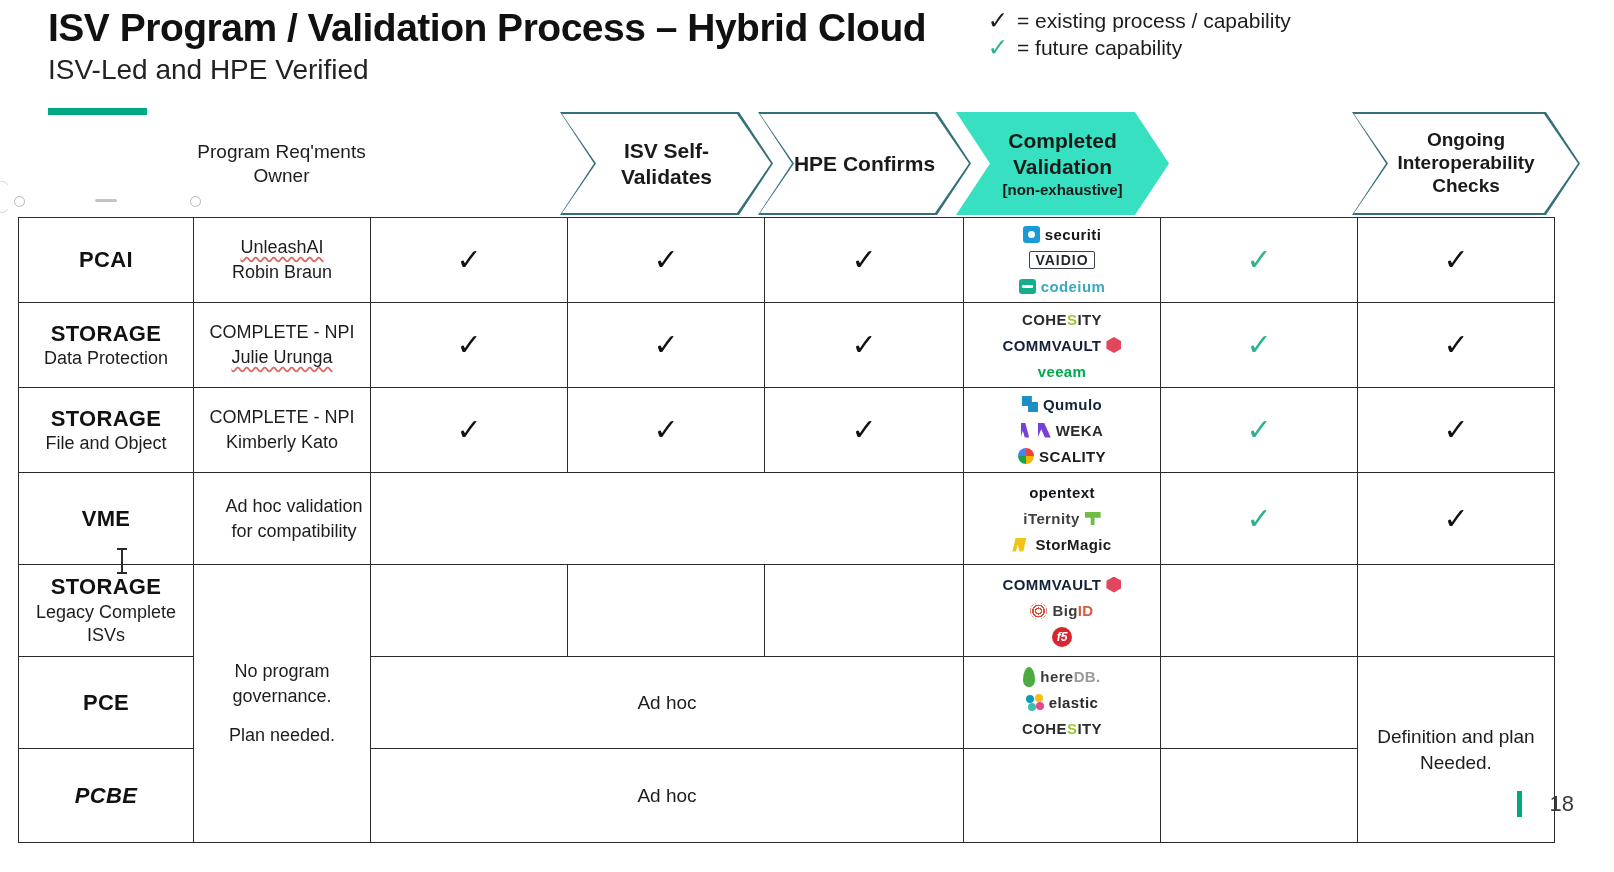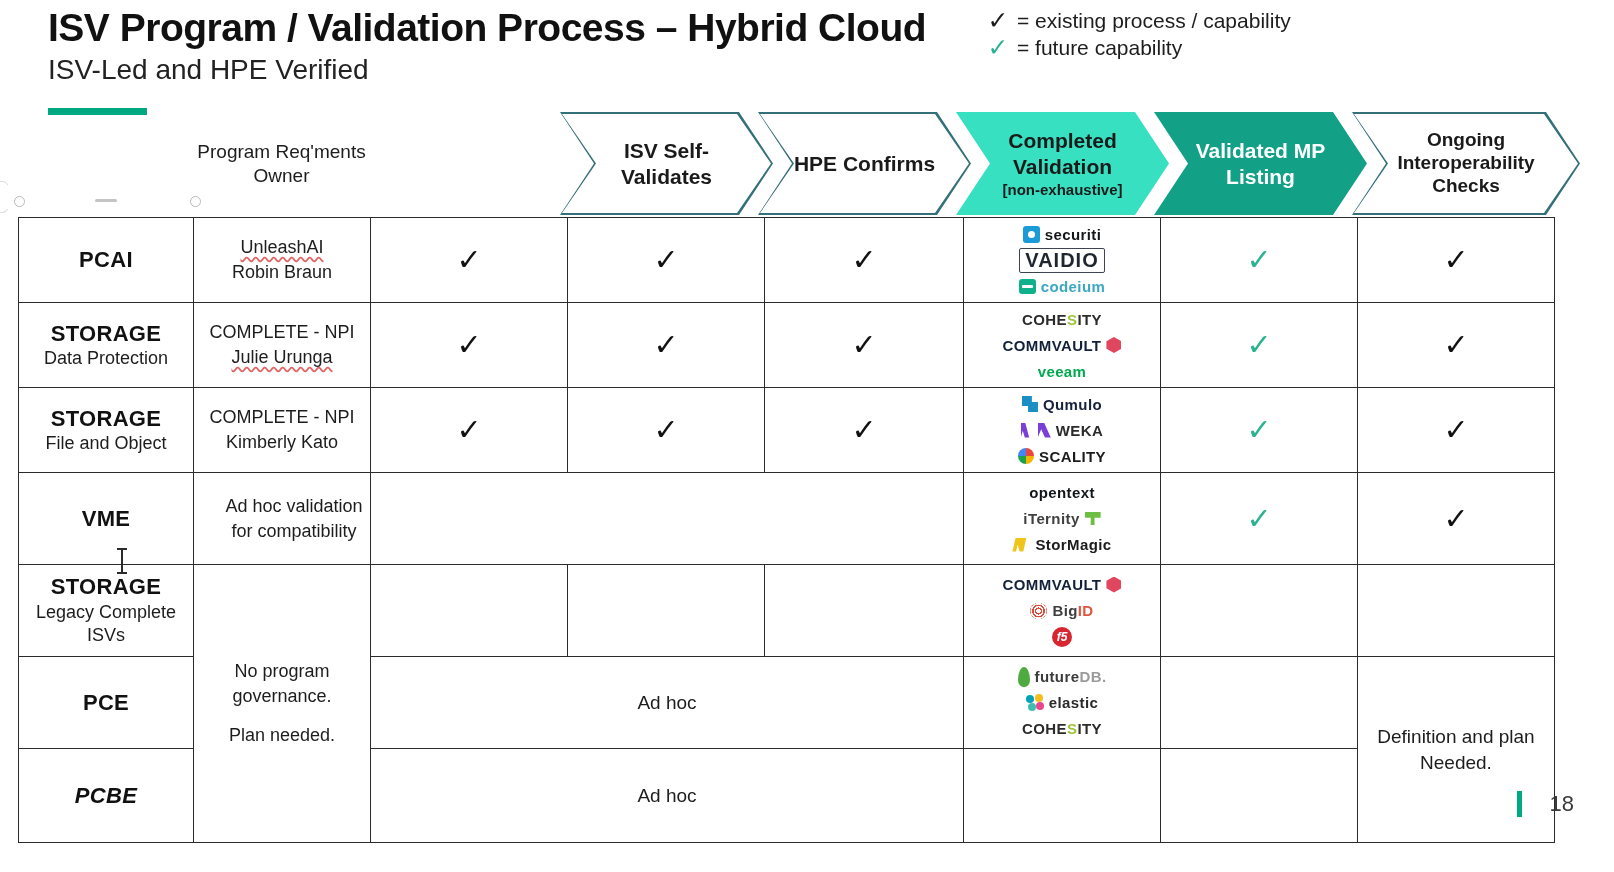--- a/index.html
+++ b/index.html
@@ -98,21 +98,21 @@
   
   .logos{display:flex;flex-direction:column;align-items:center;justify-content:center;gap:7px;height:100%;width:100%;}
   .logo{display:flex;align-items:center;justify-content:center;gap:5px;height:19px;}
   .logo .lt{font-size:15px;font-weight:bold;letter-spacing:.4px;white-space:nowrap;}
   .mark{display:inline-block;flex:0 0 auto;}
 
   
   .m-securiti{width:17px;height:17px;background:#1a9ad7;border-radius:3px;position:relative;}
   .m-securiti:after{content:"";position:absolute;left:5px;top:5px;width:7px;height:7px;border-radius:50%;background:#fff;}
   .t-securiti{color:#14171a;}
-  .box-vaidio{border:1.6px solid #3d4450;padding:0 5px;border-radius:2px;font-size:20px;font-weight:bold;color:#1f2630;letter-spacing:1px;}
+  .box-vaidio{border:1.6px solid #3d4450;padding:0 5px;border-radius:2px;font-size:14px;font-weight:bold;color:#1f2630;letter-spacing:1px;}
   .m-codeium{width:17px;height:15px;background:#0fb08a;border-radius:3px;position:relative;}
   .m-codeium:after{content:"";position:absolute;left:3px;top:6px;width:11px;height:3px;background:#fff;border-radius:1px;}
   .t-codeium{color:#3aa8c1;font-weight:600;font-size:16px;}
   .t-cohesity{color:#2b2b2b;font-size:16px;font-weight:600;letter-spacing:1.4px;}
   .t-cohesity i{color:#9fc43a;font-style:normal;}
   .t-commvault{color:#13203a;font-size:15px;font-weight:bold;letter-spacing:.6px;}
   .m-commvault{width:15px;height:16px;background:#e0475f;clip-path:polygon(50% 0,100% 27%,100% 73%,50% 100%,0 73%,0 27%);}
   .t-veeam{color:#00a94f;font-size:17px;font-weight:bold;letter-spacing:.8px;}
   .m-qumulo{width:16px;height:16px;background:#1b8fc4;clip-path:polygon(0 0,62% 0,62% 38%,100% 38%,100% 100%,38% 100%,38% 62%,0 62%);}
   .t-qumulo{color:#16213a;font-size:17px;font-weight:bold;}
@@ -200,27 +200,20 @@
 
   <div class="chev" style="left:956px;width:213px;">
     <div class="chev-shape aqua"></div>
     <div class="ctext">
       <span>Completed</span><br>
       <span>Validation</span>
       <span class="csub">[non-exhaustive]</span>
     </div>
   </div>
 
-  <div class="chev" style="left:1154px;width:213px;">
-    <div class="chev-shape teal"></div>
-    <div class="ctext" style="color:#ffffff;">
-      <span>Validated MP</span><br>
-      <span>Listing</span>
-    </div>
-  </div>
 
   <div class="chev" style="left:1352px;width:228px;">
     <div class="chev-shape outline"></div>
     <div class="ctext" style="font-size:19px;">
       <span>Ongoing</span><br>
       <span>Interoperability</span><br>
       <span>Checks</span>
     </div>
   </div>
 
@@ -422,21 +415,21 @@
     <div class="cell" style="left:0;top:439px;width:176px;height:93px;">
       <div class="cat-main">PCE</div>
     </div>
     <div class="cell" style="left:352px;top:439px;width:594px;height:93px;">
       <span class="celltext">Ad hoc</span>
     </div>
     <div class="cell" style="left:945px;top:439px;width:198px;height:93px;">
       <div class="logos">
         <div class="logo">
           <span class="mark m-mongo"></span>
-          <span class="lt t-mongo"><span>future</span><i>DB.</i></span>
+          <span class="lt t-mongo"><span>here</span><i>DB.</i></span>
         </div>
         <div class="logo">
           <span class="mark m-elastic">
             <span class="e1"></span>
               <span class="e2"></span>
               <span class="e3"></span>
               <span class="e4"></span>
           </span>
           <span class="lt t-elastic">elastic</span>
         </div>

